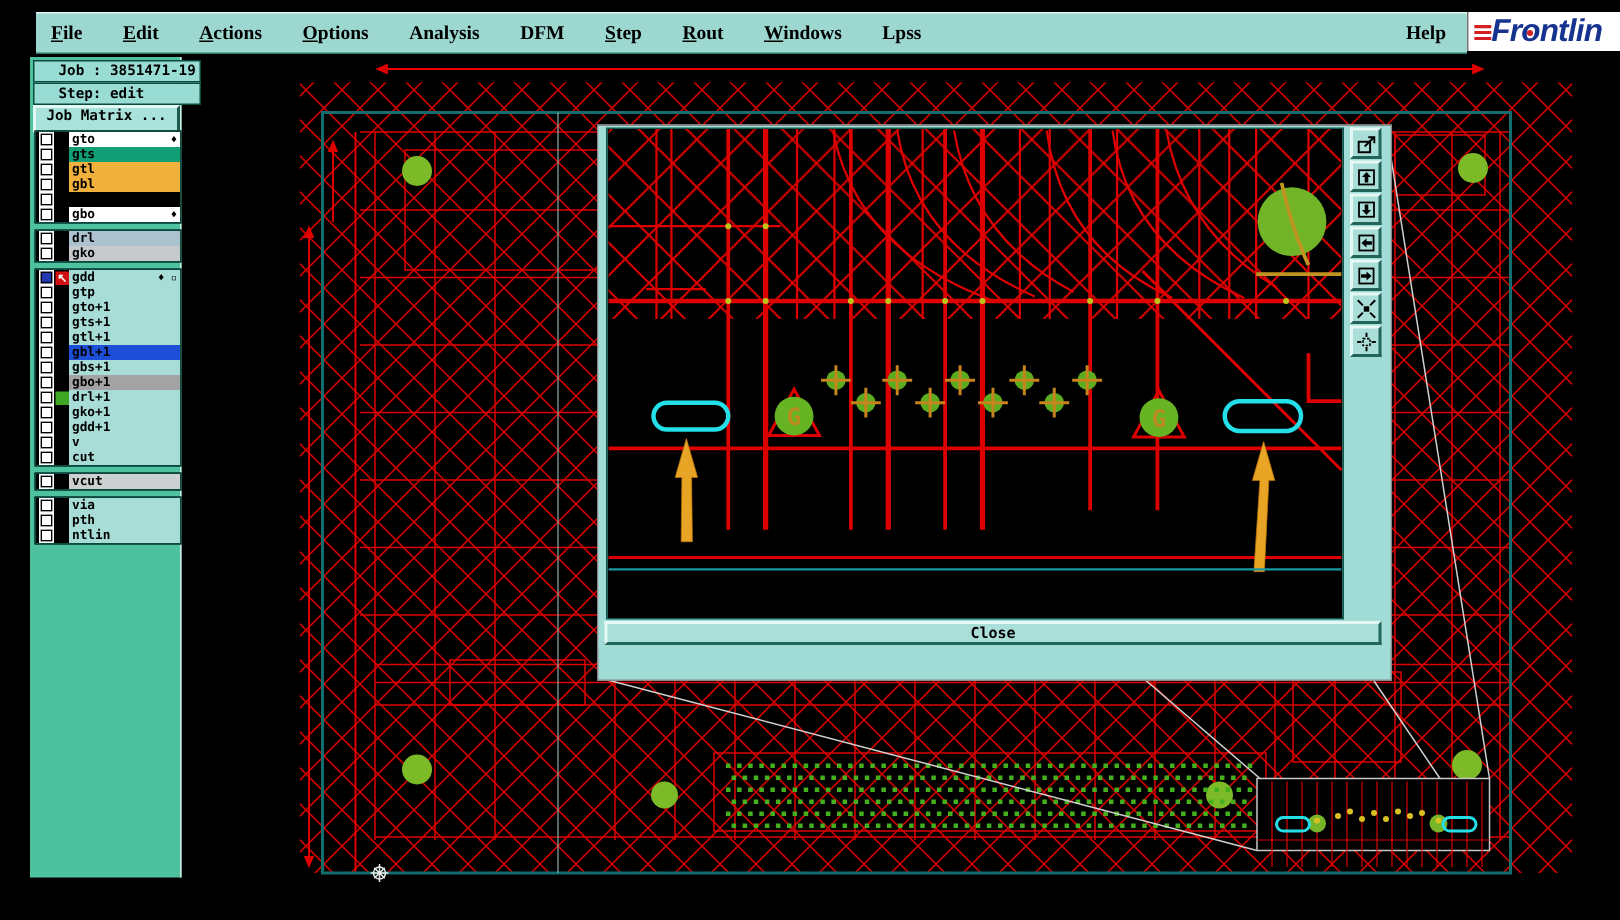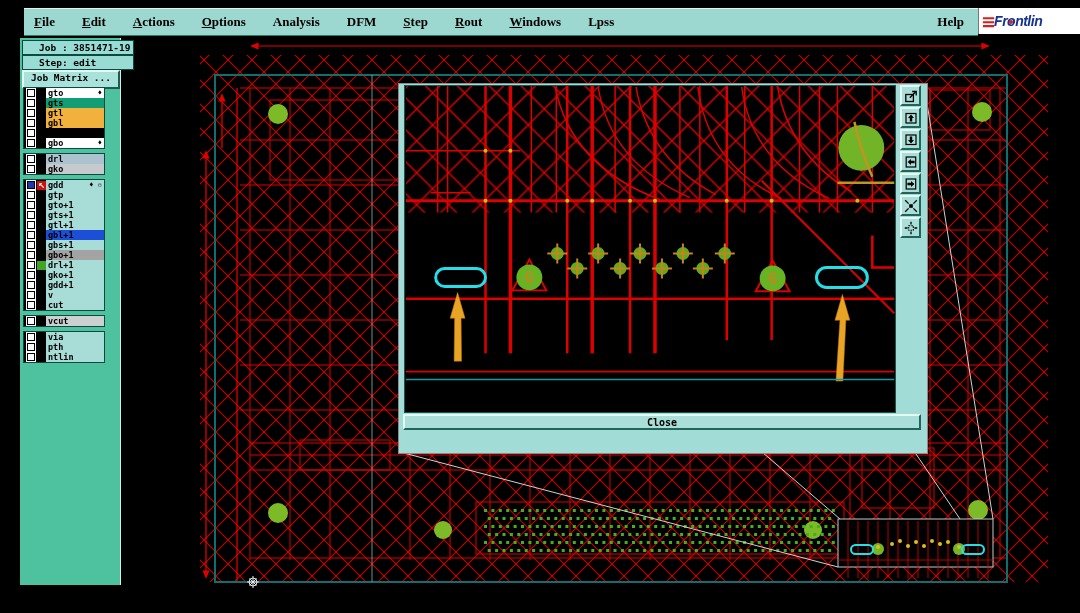--- a/index.html
+++ b/index.html
@@ -11,38 +11,38 @@
            display:flex;align-items:center;}
   #menu-items{display:flex;gap:27px;padding-left:10px;}
   .mitem{font-family:"Liberation Serif",serif;font-weight:bold;font-size:13px;color:#000;cursor:default;}
   .mitem u{text-decoration:underline;}
   #help-item{margin-left:auto;margin-right:14px;font-family:"Liberation Serif",serif;
              font-weight:bold;font-size:13px;color:#000;}
   #logo-panel{position:absolute;left:978px;top:8px;width:102px;height:26px;background:#FFFFFF;
               border-left:1px solid #777;display:flex;align-items:center;overflow:hidden;}
   .logo-bars{color:#D42020;font-weight:bold;font-size:18px;font-style:italic;margin-left:2px;
              font-family:"DejaVu Sans",sans-serif;letter-spacing:-2px;}
-  .logo-text{color:#16338F;font-weight:bold;font-style:italic;font-size:14px;
+  .logo-text{color:#16338F;font-weight:bold;font-style:italic;font-size:21px;
              font-family:"Liberation Sans",sans-serif;letter-spacing:-0.5px;white-space:nowrap;}
   .logo-o{position:relative;}
   .logo-o::after{content:'';position:absolute;width:4px;height:4px;background:#D42020;
                  border-radius:50%;left:50%;top:58%;transform:translate(-50%,-50%);}
   
   #sidebar{position:absolute;left:20px;top:38px;width:100px;height:547px;background:#4EC29E;
            border-right:1px solid #CFEFE6;}
   .sbox{position:absolute;left:2px;width:94px;height:13px;background:#98DCD4;
         border:1px solid #0B4A3E;font-family:"DejaVu Sans Mono",monospace;font-weight:bold;
         font-size:9.5px;color:#000;line-height:13px;padding-left:16px;white-space:nowrap;overflow:hidden;}
   #job-box{top:2px;} #step-box{top:17px;}
   #job-matrix{position:absolute;left:2px;top:32px;width:94px;height:15px;background:#A8E2DA;
         border-top:2px solid #E2F8F3;border-left:2px solid #E2F8F3;
         border-bottom:2px solid #1E5C4E;border-right:2px solid #1E5C4E;
         font-family:"DejaVu Sans Mono",monospace;font-weight:bold;font-size:9.5px;color:#000;
         text-align:center;line-height:12px;cursor:default;}
-  #layer-groups{position:absolute;left:3px;top:49px;width:82px;}
+  #layer-groups{position:absolute;left:3px;top:49px;width:98px;}
   .lgroup{border:1px solid #0B4A3E;margin-bottom:4px;background:#000;}
   .lrow{display:flex;height:10px;}
   .cbcol{width:22px;background:#000;display:flex;align-items:center;flex:none;}
   .cb{width:6px;height:6px;background:#FFF;border:1.5px solid #000;outline:1px solid #FFF;
       margin-left:3px;flex:none;}
   .cb--on{background:#2038B0;}
   .mk{width:9px;height:9px;margin-left:2px;flex:none;font-size:8px;line-height:9px;
       text-align:center;color:#FFF;font-weight:bold;}
   .mk-arrow{background:#D01010;} .mk-green{background:#3FA624;}
   .chip{flex:1;display:flex;align-items:center;font-family:"DejaVu Sans Mono",monospace;

